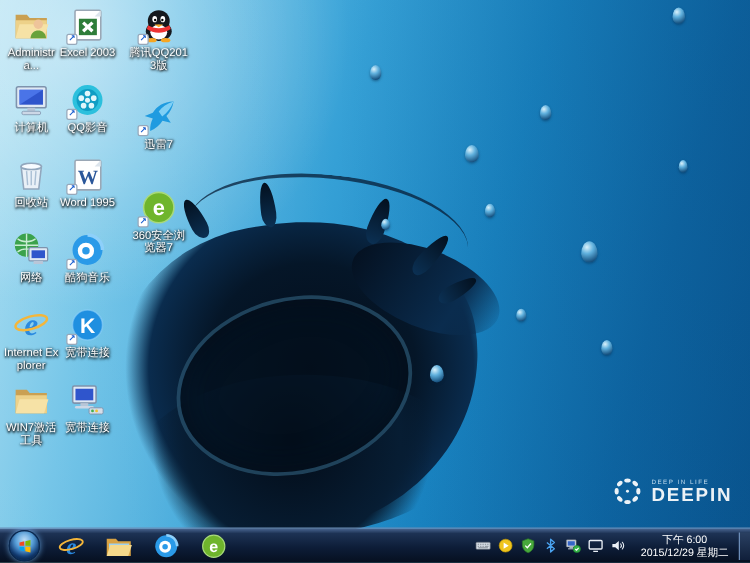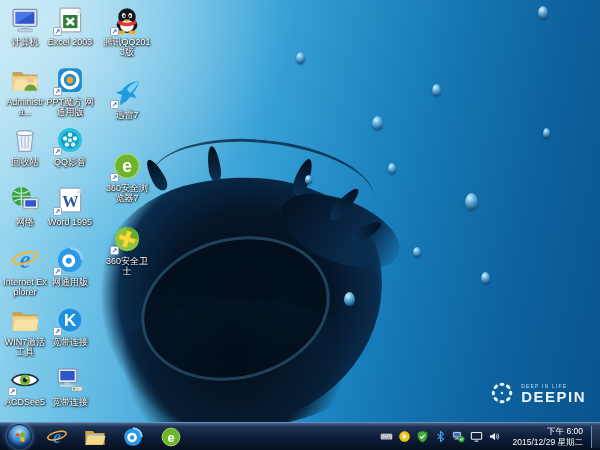--- a/index.html
+++ b/index.html
@@ -64,21 +64,21 @@
     border-top:1px solid #6b8db8;box-sizing:border-box;}
   #start-orb{width:23px;height:23px;border-radius:50%;margin-left:7px;flex:none;cursor:pointer;
     background:radial-gradient(circle at 50% 30%,#bcdcf5 0%,#5ba3dd 35%,#18509b 70%,#0a2f63 100%);
     border:1px solid #0a2a52;box-shadow:0 0 5px rgba(120,190,255,.8),inset 0 -3px 5px rgba(0,0,0,.45);
     display:flex;align-items:center;justify-content:center;}
   #task-apps{display:flex;gap:14px;margin-left:13px;align-items:center;}
   .task-btn{width:24px;height:24px;display:flex;align-items:center;justify-content:center;
     border-radius:3px;cursor:pointer;}
   #tray{margin-left:auto;display:flex;align-items:center;gap:4px;}
   .tray-btn{width:14px;height:14px;display:flex;align-items:center;justify-content:center;cursor:pointer;}
-  #clock{margin:0 4px 0 7px;text-align:right;color:#fff;font-size:8.5px;line-height:11px;
+  #clock{margin:0 4px 0 7px;text-align:center;color:#fff;font-size:8.5px;line-height:11px;
     white-space:nowrap;cursor:pointer;}
   #peek{width:8px;align-self:stretch;border-left:1px solid #6b8db8;cursor:pointer;
     background:linear-gradient(#2a4062,#101f3a);}
 </style>
 </head>
 <body>
 
 <div id="screen">
 
   <div class="wall"></div>
@@ -102,40 +102,40 @@
   <i class="droplet" style="left:481px;top:272px;width:9px;height:12px"></i>
   <i class="droplet" style="left:543px;top:128px;width:7px;height:10px"></i>
   <i class="droplet" style="left:413px;top:247px;width:8px;height:10px"></i>
   <i class="droplet" style="left:305px;top:175px;width:7px;height:9px"></i>
   <i class="droplet" style="left:538px;top:6px;width:10px;height:13px"></i>
 
   <div id="icon-grid">
       <div class="icon-col">
         <div class="icon-cell">
           <div class="icon-art"><span class="ic" style="height: 30px; width: 30px;"><svg viewBox="0 0 24 24">
+                <path d="M2 5.5h7.2l1.8 2h11v13H2z" fill="#caa052"></path>
+                <path d="M2 9h20v11.5H2z" fill="#edd189"></path>
+                <path d="M2 20.5l2.5-9H23l-2.8 9z" fill="#f6e2a6"></path>
+                <circle cx="16.5" cy="11.5" r="3" fill="#eec49a"></circle>
+                <path d="M11.5 20.5c.3-3.4 2.4-5 5-5s4.7 1.6 5 5z" fill="#69a23b"></path>
+              </svg></span></div>
+          <div class="icon-label">Administra...</div>
+        </div>
+        <div class="icon-cell">
+          <div class="icon-art"><span class="ic" style="height: 30px; width: 30px;"><svg viewBox="0 0 24 24">
                 <rect x="2.5" y="3.5" width="19" height="13.5" rx="1.2" fill="#dfe8f4" stroke="#7e93ad"></rect>
                 <rect x="4.5" y="5.5" width="15" height="9.5" fill="#2f55cc"></rect>
                 <path d="M4.5 5.5h15L4.5 15z" fill="#4a74e8"></path>
                 <rect x="9.5" y="17" width="5" height="2.2" fill="#b9c6d8"></rect>
                 <rect x="6" y="19.2" width="12" height="2.2" rx="1" fill="#ccd7e6" stroke="#7e93ad" stroke-width=".5"></rect>
               </svg></span></div>
           <div class="icon-label">计算机</div>
         </div>
         <div class="icon-cell">
           <div class="icon-art"><span class="ic" style="height: 30px; width: 30px;"><svg viewBox="0 0 24 24">
-                <path d="M2 5.5h7.2l1.8 2h11v13H2z" fill="#caa052"></path>
-                <path d="M2 9h20v11.5H2z" fill="#edd189"></path>
-                <path d="M2 20.5l2.5-9H23l-2.8 9z" fill="#f6e2a6"></path>
-                <circle cx="16.5" cy="11.5" r="3" fill="#eec49a"></circle>
-                <path d="M11.5 20.5c.3-3.4 2.4-5 5-5s4.7 1.6 5 5z" fill="#69a23b"></path>
-              </svg></span></div>
-          <div class="icon-label">Administra...</div>
-        </div>
-        <div class="icon-cell">
-          <div class="icon-art"><span class="ic" style="height: 30px; width: 30px;"><svg viewBox="0 0 24 24">
                 <path d="M5.5 6.5h13L16.8 21H7.2z" fill="#e9f0f7" stroke="#92a7bd"></path>
                 <ellipse cx="12" cy="6.5" rx="6.5" ry="2" fill="#f7fbff" stroke="#92a7bd"></ellipse>
                 <path d="M9 9.5l.7 9M12 9.5v9M15 9.5l-.7 9" stroke="#aabfd4" stroke-width=".9" fill="none"></path>
               </svg></span></div>
           <div class="icon-label">回收站</div>
         </div>
         <div class="icon-cell">
           <div class="icon-art"><span class="ic" style="height: 30px; width: 30px;"><svg viewBox="0 0 24 24">
                 <circle cx="9" cy="9" r="7.5" fill="#3ba24c"></circle>
                 <path d="M1.5 9h15M9 1.5v15M3.2 4.8c3.2 2.6 8.4 2.6 11.6 0M3.2 13.2c3.2-2.6 8.4-2.6 11.6 0" stroke="#c8ecd0" stroke-width=".9" fill="none"></path>
@@ -153,47 +153,30 @@
           <div class="icon-label">Internet Explorer</div>
         </div>
         <div class="icon-cell">
           <div class="icon-art"><span class="ic" style="height: 30px; width: 30px;"><svg viewBox="0 0 24 24">
                 <path d="M2 5.5h7.2l1.8 2h11v13H2z" fill="#caa052"></path>
                 <path d="M2 9h20v11.5H2z" fill="#edd189"></path>
                 <path d="M2 20.5l2.5-9H23l-2.8 9z" fill="#f6e2a6"></path>
               </svg></span></div>
           <div class="icon-label">WIN7激活工具</div>
         </div>
-        <div class="icon-cell">
-          <div class="icon-art"><span class="ic" style="height: 30px; width: 30px;"><svg viewBox="0 0 24 24">
-                <path d="M1.5 12C5 6.2 19 6.2 22.5 12 19 17.8 5 17.8 1.5 12z" fill="#fdfdfd" stroke="#20303f" stroke-width="1.3"></path>
-                <circle cx="12" cy="12" r="4.2" fill="#7cb733"></circle>
-                <circle cx="12" cy="12" r="1.9" fill="#16222e"></circle>
-                <circle cx="13.4" cy="10.6" r=".8" fill="#fff"></circle>
-              </svg></span><span class="shortcut-badge">↗</span></div>
-          <div class="icon-label">ACDSee5</div>
-        </div>
       </div>
       <div class="icon-col">
         <div class="icon-cell">
           <div class="icon-art"><span class="ic" style="height: 30px; width: 30px;"><svg viewBox="0 0 24 24">
                 <rect x="4" y="2.5" width="16.5" height="19" rx="1" fill="#fff" stroke="#9aa7b5"></rect>
                 <path d="M20.5 2.5v4h-4z" fill="#dce4ec"></path>
                 <rect x="6.5" y="8" width="11.5" height="10.5" fill="#2e7d39"></rect>
                 <path d="M9.2 10.5l6 5.5M15.2 10.5l-6 5.5" stroke="#fff" stroke-width="2.1"></path>
               </svg></span><span class="shortcut-badge">↗</span></div>
           <div class="icon-label">Excel 2003</div>
-        </div>
-        <div class="icon-cell">
-          <div class="icon-art"><span class="ic" style="height: 30px; width: 30px;"><svg viewBox="0 0 24 24">
-                <rect x="2.5" y="2.5" width="19" height="19" rx="4.5" fill="#1f8bd0"></rect>
-                <circle cx="12" cy="12" r="6.3" fill="none" stroke="#fff" stroke-width="2.7"></circle>
-                <circle cx="12" cy="12" r="2.7" fill="#f6a623"></circle>
-              </svg></span><span class="shortcut-badge">↗</span></div>
-          <div class="icon-label">PPT魔方 网通用版</div>
         </div>
         <div class="icon-cell">
           <div class="icon-art"><span class="ic" style="height: 30px; width: 30px;"><svg viewBox="0 0 24 24">
                 <circle cx="12" cy="12" r="9.6" fill="#2cc0dd"></circle>
                 <circle cx="12" cy="12" r="7" fill="#0f9dc4"></circle>
                 <circle cx="12" cy="7.8" r="1.8" fill="#dff6fb"></circle>
                 <circle cx="16" cy="10.8" r="1.8" fill="#dff6fb"></circle>
                 <circle cx="14.5" cy="15.6" r="1.8" fill="#dff6fb"></circle>
                 <circle cx="9.5" cy="15.6" r="1.8" fill="#dff6fb"></circle>
                 <circle cx="8" cy="10.8" r="1.8" fill="#dff6fb"></circle>
@@ -209,21 +192,21 @@
               </svg></span><span class="shortcut-badge">↗</span></div>
           <div class="icon-label">Word 1995</div>
         </div>
         <div class="icon-cell">
           <div class="icon-art"><span class="ic" style="height: 30px; width: 30px;"><svg viewBox="0 0 24 24">
                 <circle cx="12" cy="12" r="9.6" fill="#2a9ae8"></circle>
                 <path d="M12 2.4a9.6 9.6 0 0 1 9.6 9.6" stroke="#8ed0fa" stroke-width="2.2" fill="none"></path>
                 <circle cx="11" cy="12.5" r="5.2" fill="#fff"></circle>
                 <circle cx="11" cy="12.5" r="2.4" fill="#2a9ae8"></circle>
               </svg></span><span class="shortcut-badge">↗</span></div>
-          <div class="icon-label">网通用版</div>
+          <div class="icon-label">酷狗音乐</div>
         </div>
         <div class="icon-cell">
           <div class="icon-art"><span class="ic" style="height: 30px; width: 30px;"><svg viewBox="0 0 24 24">
                 <circle cx="12" cy="12" r="9.6" fill="#1f8fe0"></circle>
                 <circle cx="12" cy="12" r="9.6" fill="none" stroke="#8ed0fa" stroke-width="1" opacity=".6"></circle>
                 <text x="12" y="17" font-size="13.5" font-weight="bold" fill="#fff" text-anchor="middle" font-family="Liberation Sans, sans-serif">K</text>
               </svg></span><span class="shortcut-badge">↗</span></div>
           <div class="icon-label">宽带连接</div>
         </div>
         <div class="icon-cell">
@@ -263,30 +246,20 @@
               </svg></span><span class="shortcut-badge">↗</span></div>
           <div class="icon-label">迅雷7</div>
         </div>
         <div class="icon-cell">
           <div class="icon-art"><span class="ic" style="height: 30px; width: 30px;"><svg viewBox="0 0 24 24">
                 <circle cx="12" cy="12" r="9.7" fill="#6fb52c"></circle>
                 <circle cx="12" cy="12" r="9.7" fill="none" stroke="#a8d97a" stroke-width="1"></circle>
                 <text x="12" y="17" font-size="14" font-weight="bold" fill="#fff" text-anchor="middle" font-family="Liberation Sans, sans-serif">e</text>
               </svg></span><span class="shortcut-badge">↗</span></div>
           <div class="icon-label">360安全浏览器7</div>
-        </div>
-        <div class="icon-cell">
-          <div class="icon-art"><span class="ic" style="height: 30px; width: 30px;"><svg viewBox="0 0 24 24">
-                <circle cx="12" cy="12" r="9.7" fill="#8bc53f"></circle>
-                <path d="M12 2.3a9.7 9.7 0 0 1 9.7 9.7h-9.7z" fill="#5fae2d"></path>
-                <g transform="rotate(18 12 12)">
-                  <path d="M10.2 5.5h3.6v4.7h4.7v3.6h-4.7v4.7h-3.6v-4.7H5.5v-3.6h4.7z" fill="#fbdb3c" stroke="#e0b51e" stroke-width=".5"></path>
-                </g>
-              </svg></span><span class="shortcut-badge">↗</span></div>
-          <div class="icon-label">360安全卫士</div>
         </div>
       </div>
     </div>
 
   <div id="deepin">
     <span class="ic" style="width:26px;height:26px">
         <svg viewBox="0 0 24 24" fill="#fff">
           <ellipse cx="20" cy="12" rx="1.5" ry="2.4"></ellipse>
           <ellipse cx="17.7" cy="17.7" rx="1.5" ry="2.4" transform="rotate(45 17.7 17.7)"></ellipse>
           <ellipse cx="12" cy="20" rx="2.4" ry="1.5"></ellipse>

